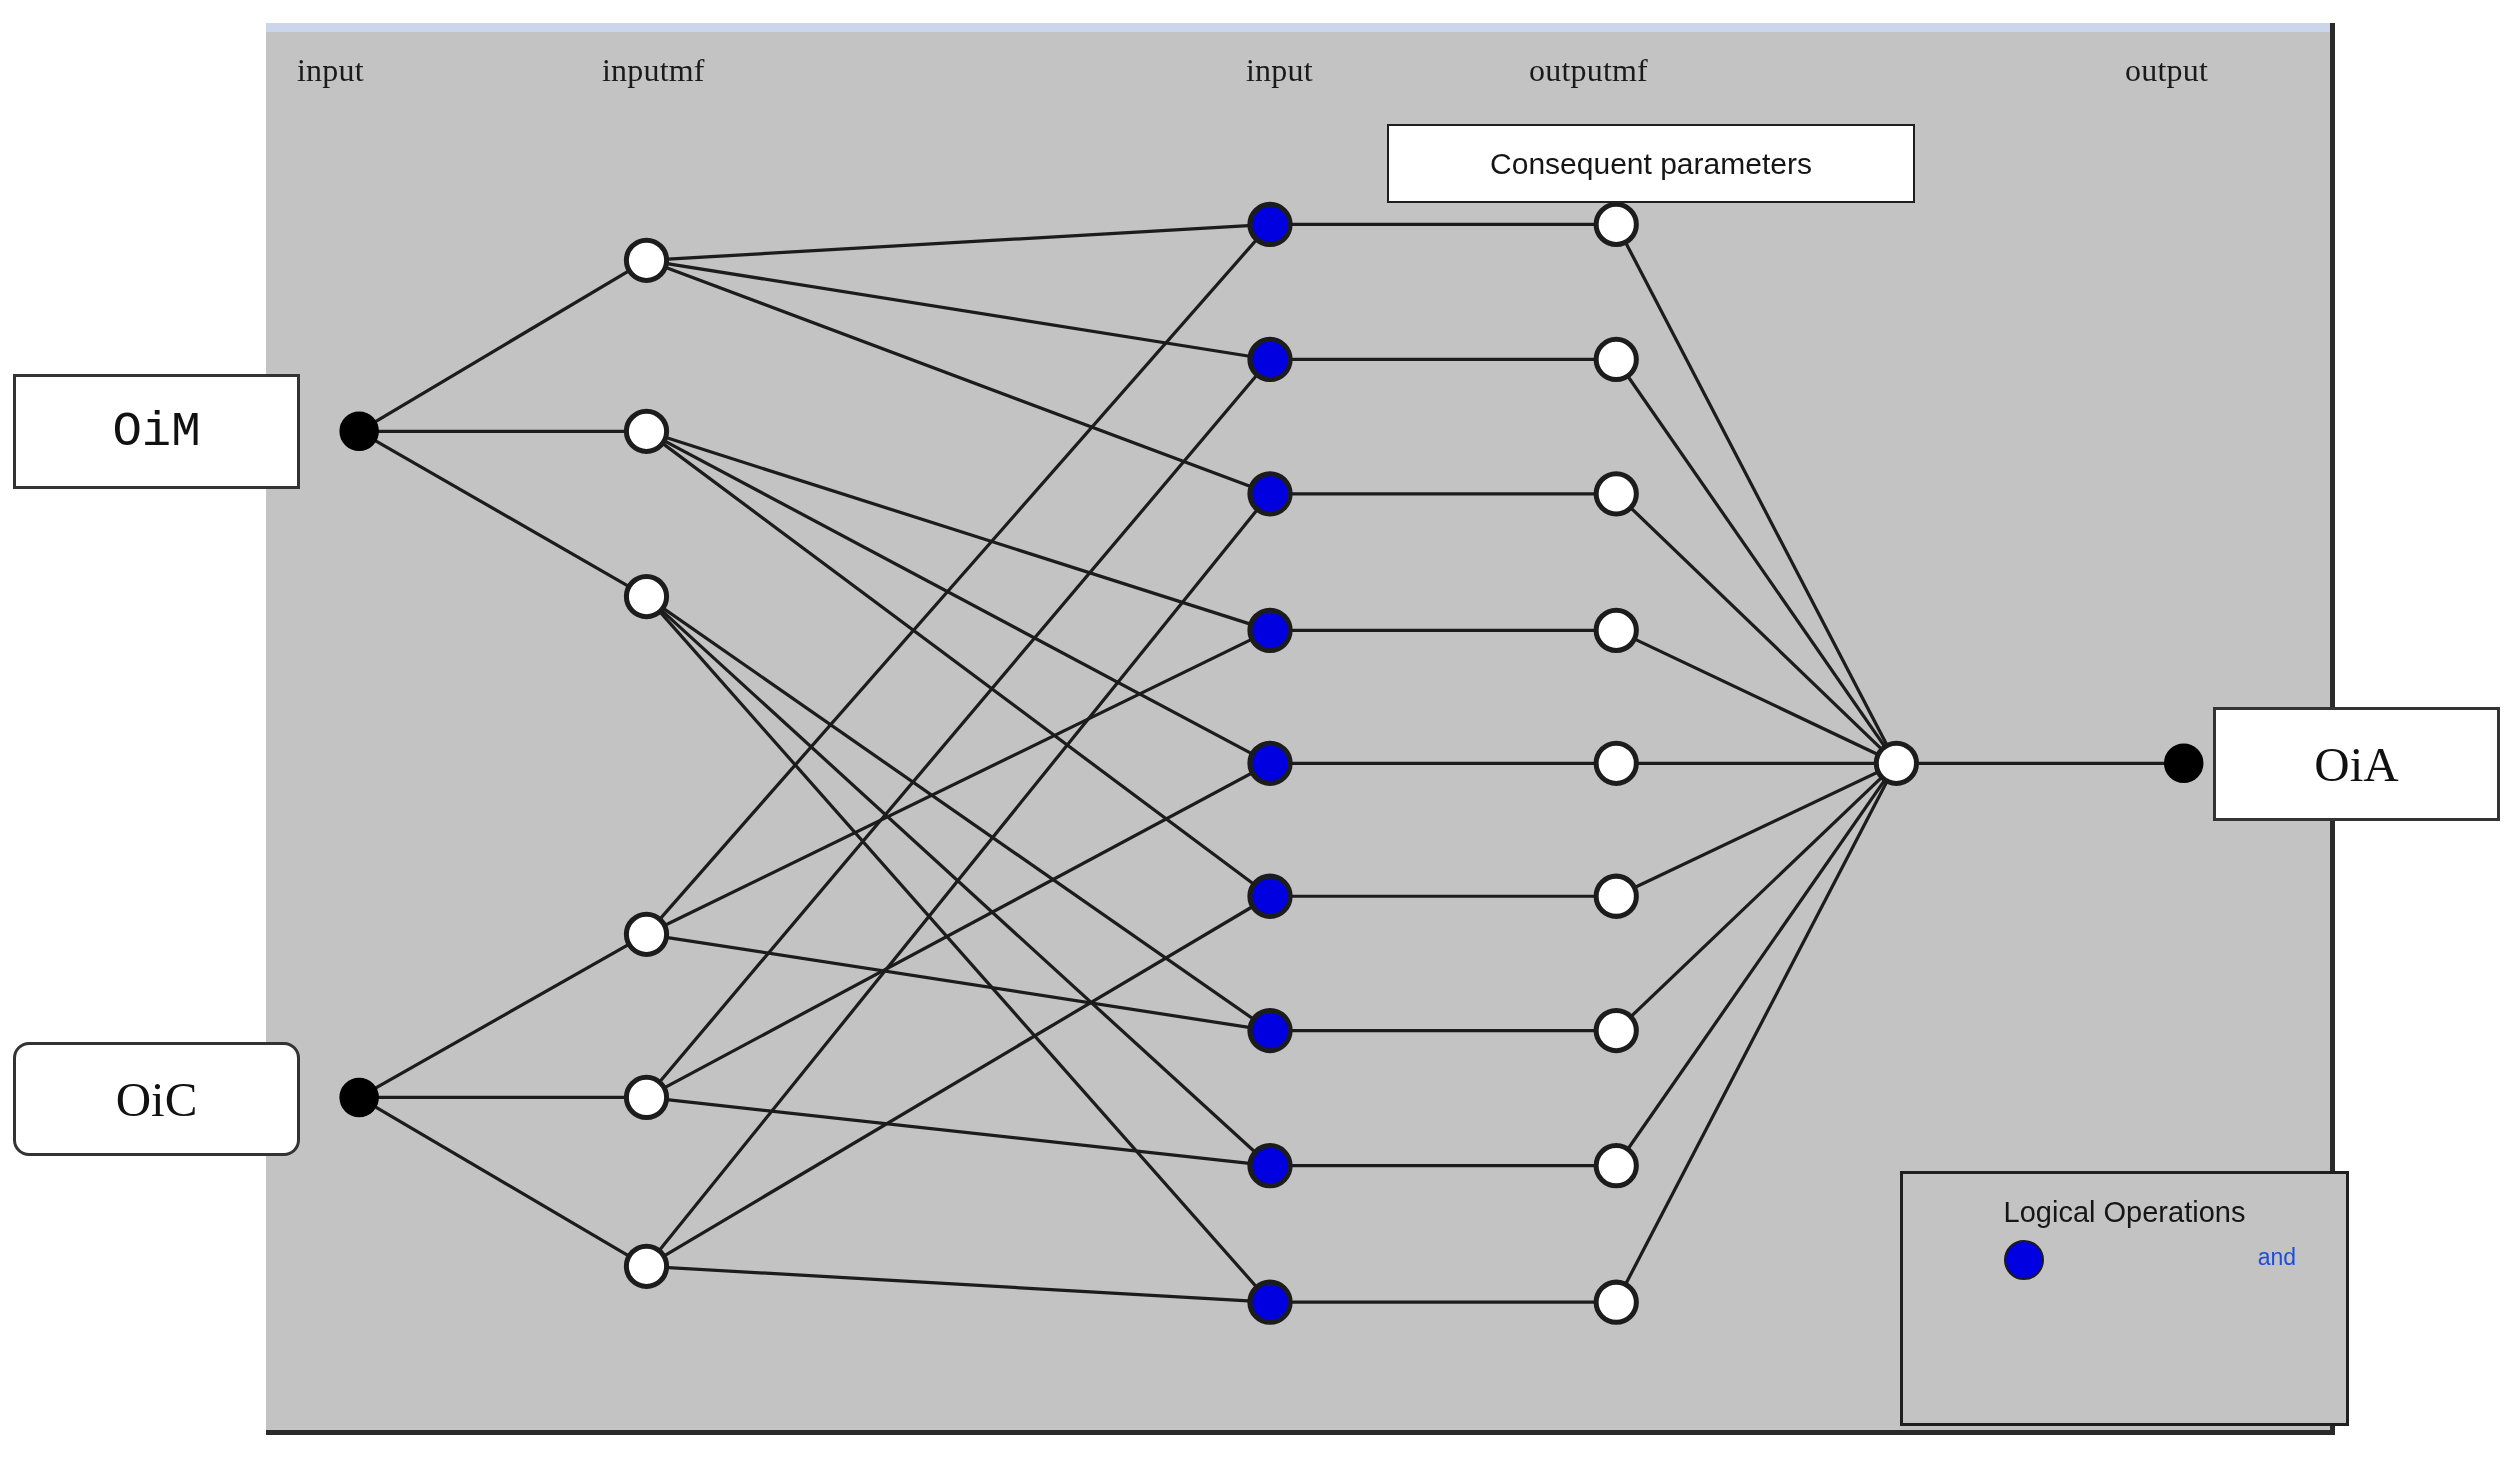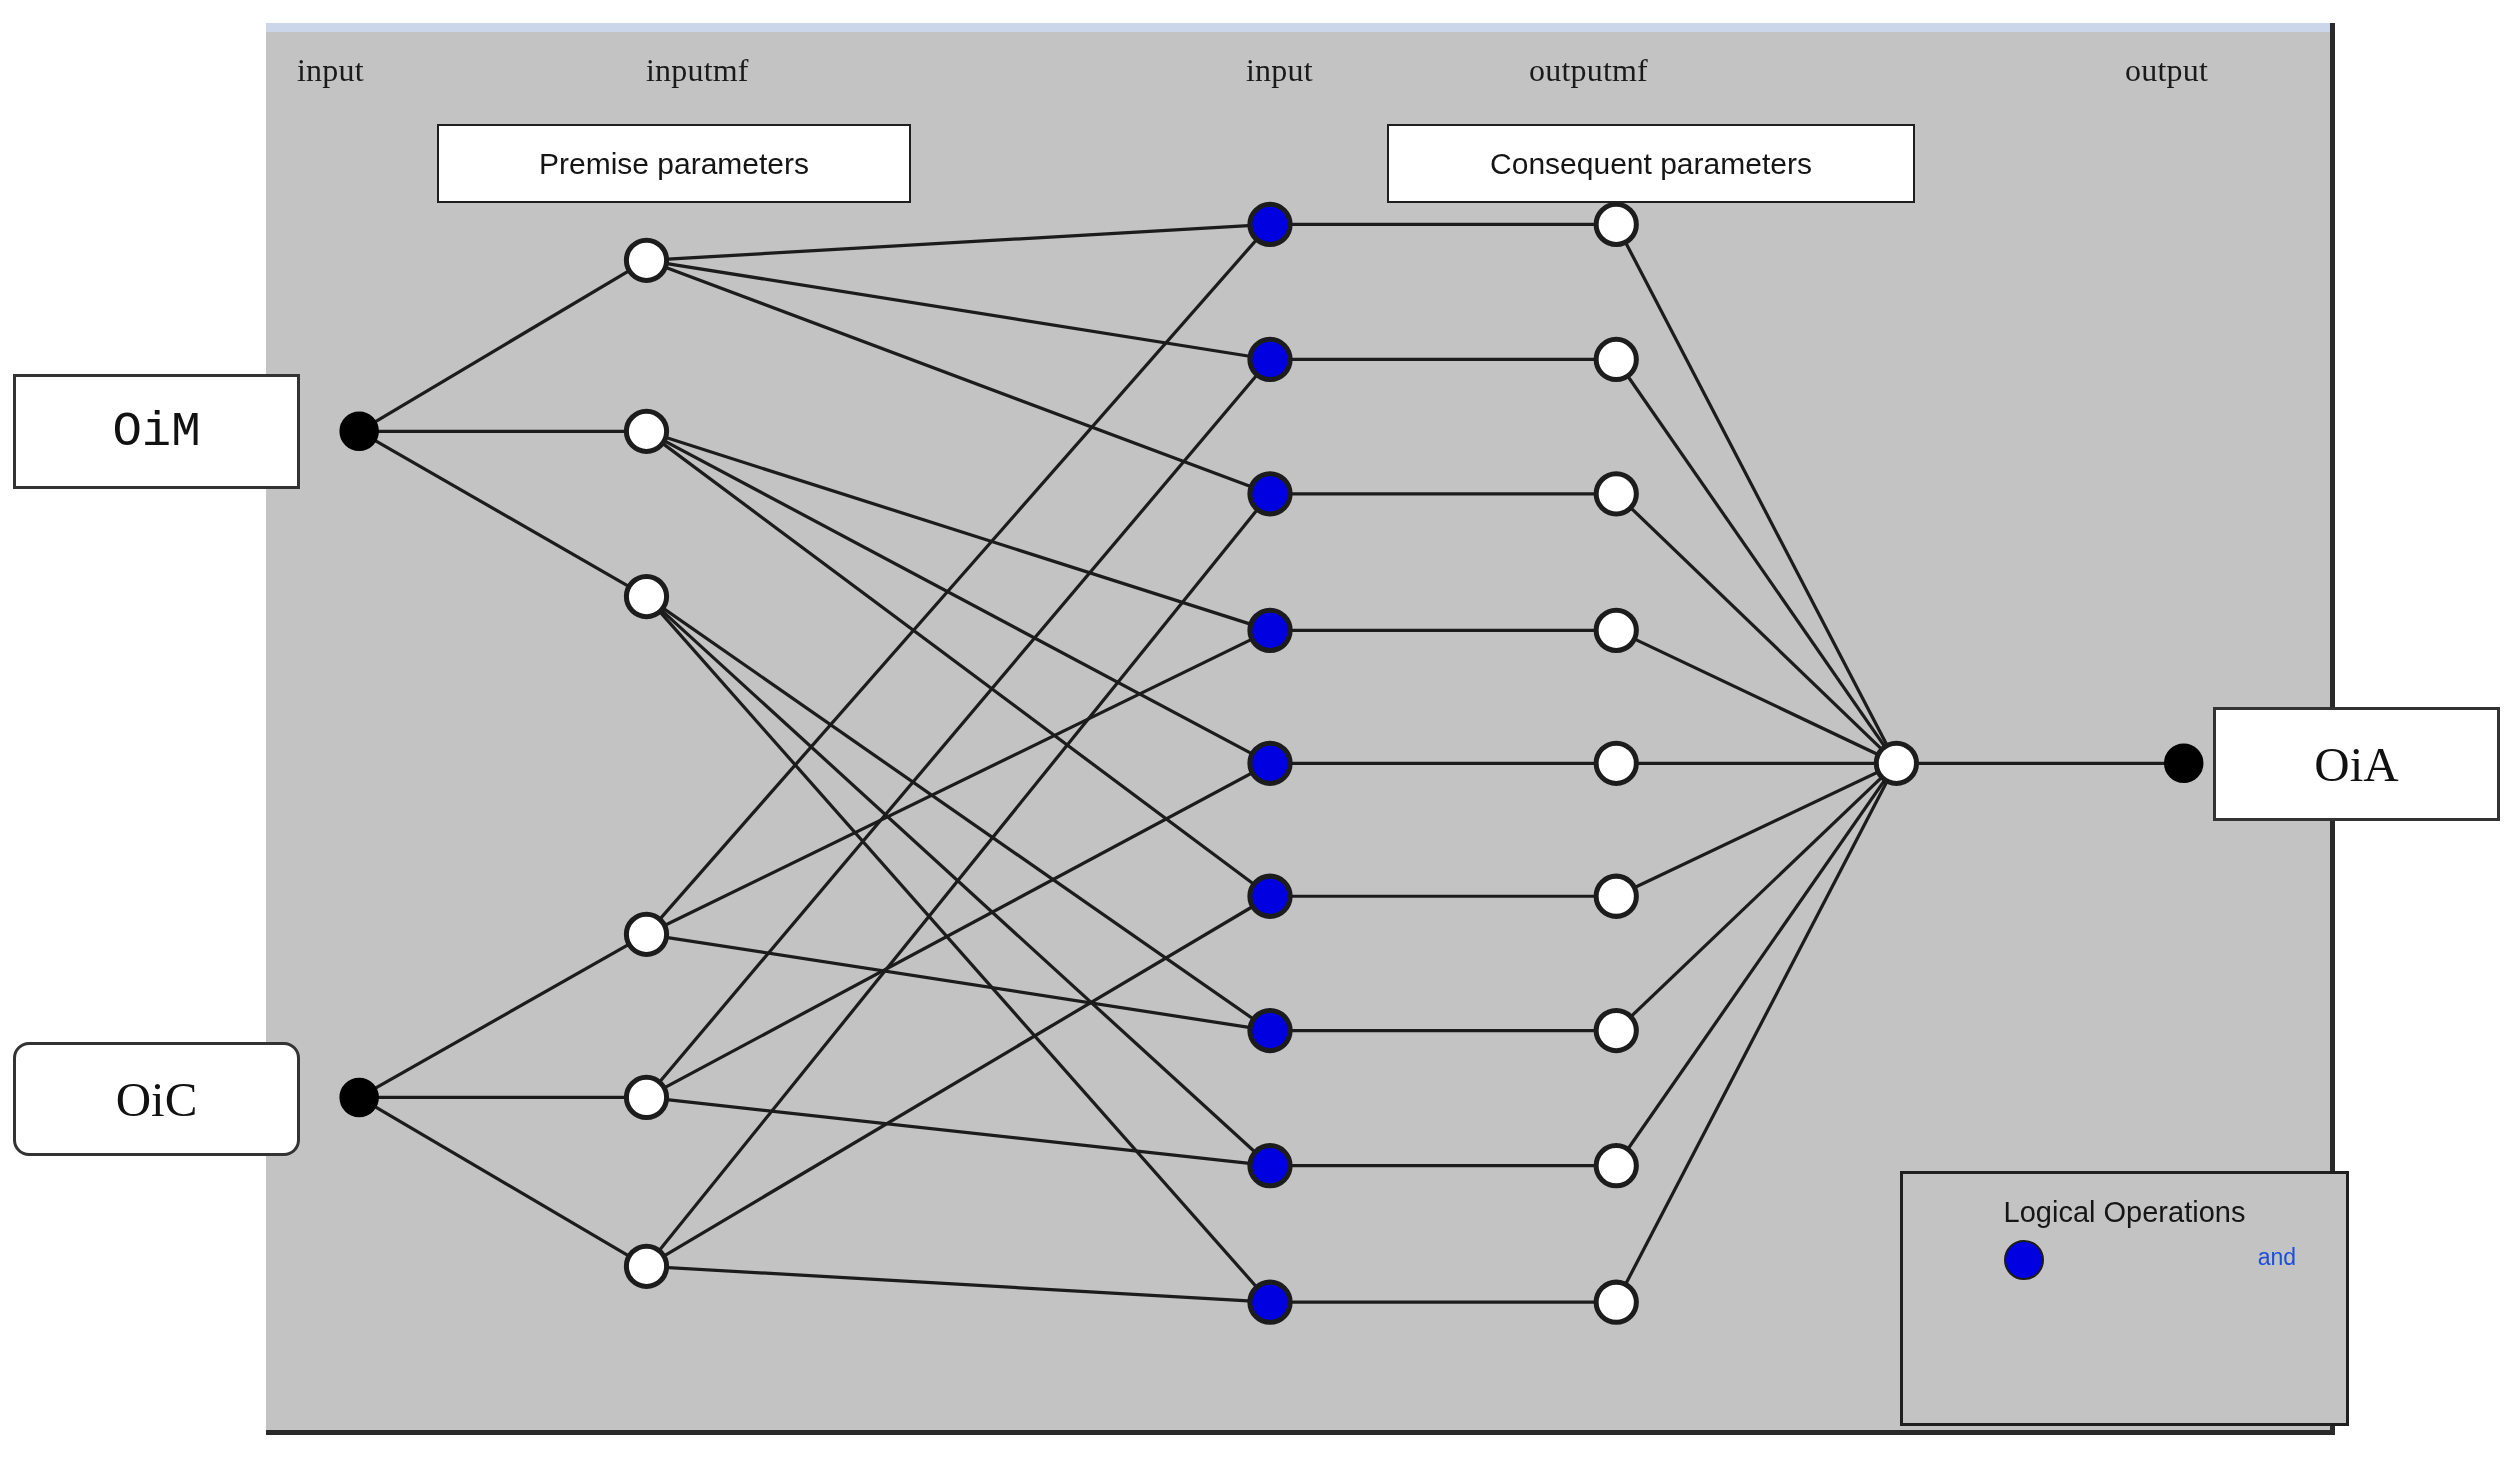--- a/index.html
+++ b/index.html
@@ -235,26 +235,25 @@
         <circle cx="2250" cy="1225" r="28" class="node-white"></circle>
         <circle cx="2250" cy="1412" r="28" class="node-white"></circle>
         <circle cx="2250" cy="1600" r="28" class="node-white"></circle>
         <circle cx="2250" cy="1790" r="28" class="node-white"></circle>
         <circle cx="2640" cy="1040" r="28" class="node-white"></circle>
         <circle cx="3040" cy="1040" r="26" class="node-black"></circle>
       </g>
   </svg>
 
   <div class="col-label" style="left:297px; top:36px;">input</div>
-  <div class="col-label" style="left:602px; top:36px;margin-left:44px;">inputmf</div>
+  <div class="col-label" style="left:602px; top:36px;">inputmf</div>
   <div class="col-label" style="left:1246px; top:36px;">input</div>
   <div class="col-label" style="left:1529px; top:36px;">outputmf</div>
   <div class="col-label" style="left:2125px; top:36px;">output</div>
 
-  <div class="param-box" style="left:437px; top:108px; width:474px; height:79px;">Premise parameters</div>
   <div class="param-box" style="left:1387px; top:108px; width:528px; height:79px;">Consequent parameters</div>
 
   <div class="var-box" style="left:13px; top:358px; width:287px; height:115px;font-family:Liberation Mono, monospace;">OiM</div>
   <div class="var-box" style="left:13px; top:1026px; width:287px; height:114px;border-radius:16px;">OiC</div>
   <div class="var-box" style="left:2213px; top:691px; width:287px; height:114px;">OiA</div>
 
   <div class="legend-box">
     <div class="legend-title">Logical Operations</div>
     <div class="legend-dot"></div>
     <div class="legend-op">and</div>

